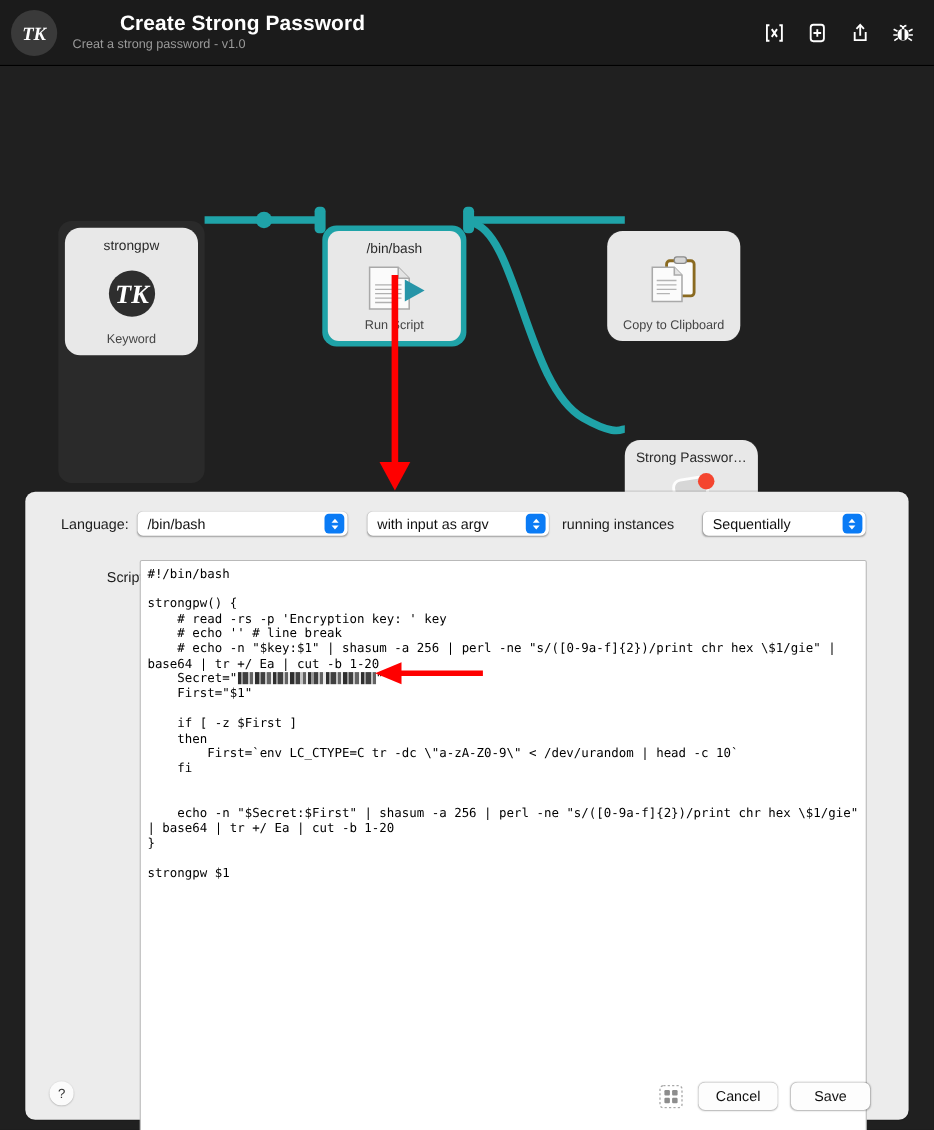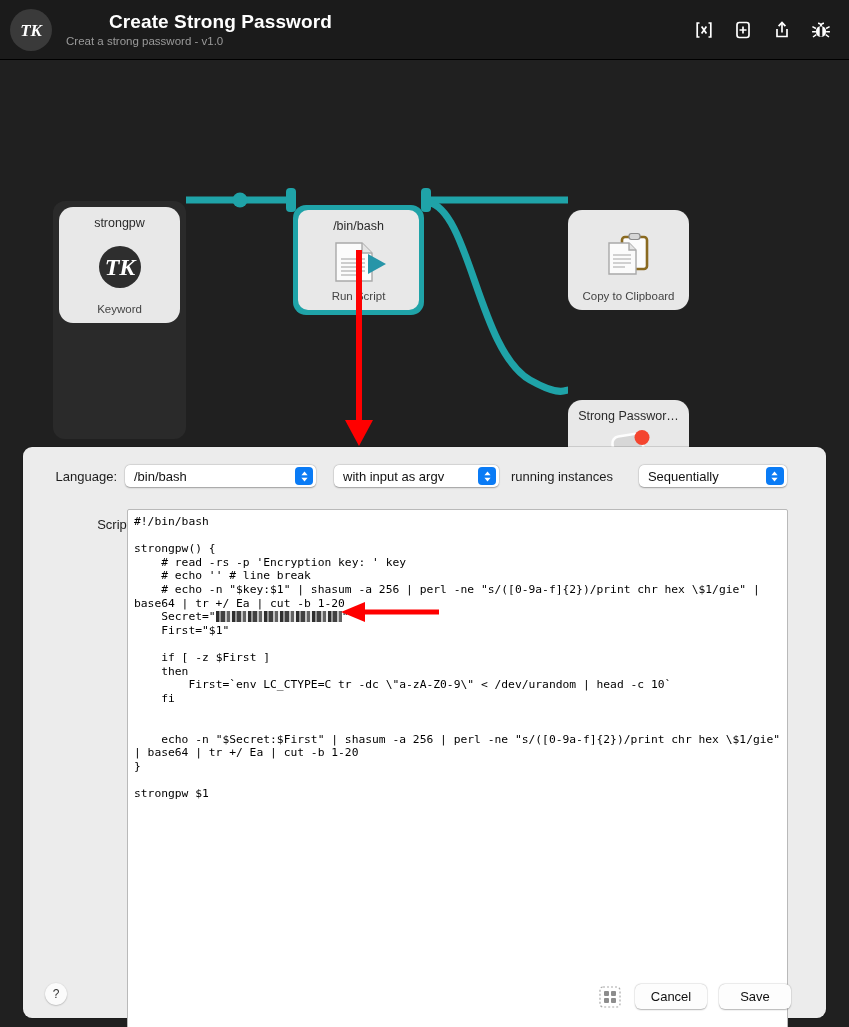--- a/index.html
+++ b/index.html
@@ -76,21 +76,21 @@
   #node-keyword .node-card { width: 121px; height: 116px; margin: 6px auto 0 auto; }
 
   
   #node-runscript {
     left: 293px; top: 145px; width: 131px; height: 110px;
     background: #1fa3a8; border-radius: 13px; padding: 5px;
   }
   #node-runscript .node-card { width: 121px; height: 100px; border-radius: 10px; }
 
   
-  #node-clipboard { left: 568px; top: 150px; width: 121px; height: 100px; }
+  #node-clipboard { left: 552px; top: 150px; width: 121px; height: 100px; }
   #node-clipboard .node-card { width: 121px; height: 100px; }
 
   
   #node-notify { left: 568px; top: 340px; width: 121px; height: 100px; }
   #node-notify .node-card { width: 121px; height: 100px; }
 
   
   .annot { position: absolute; pointer-events: none; }
 
   

